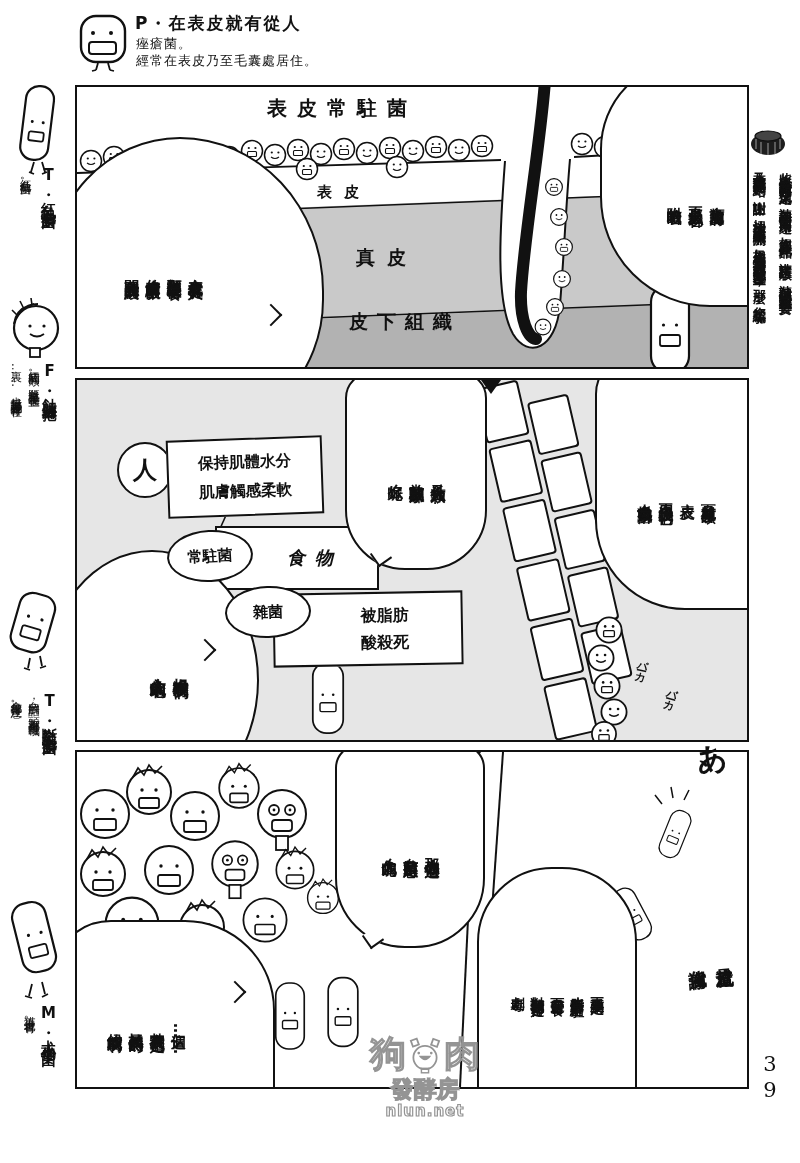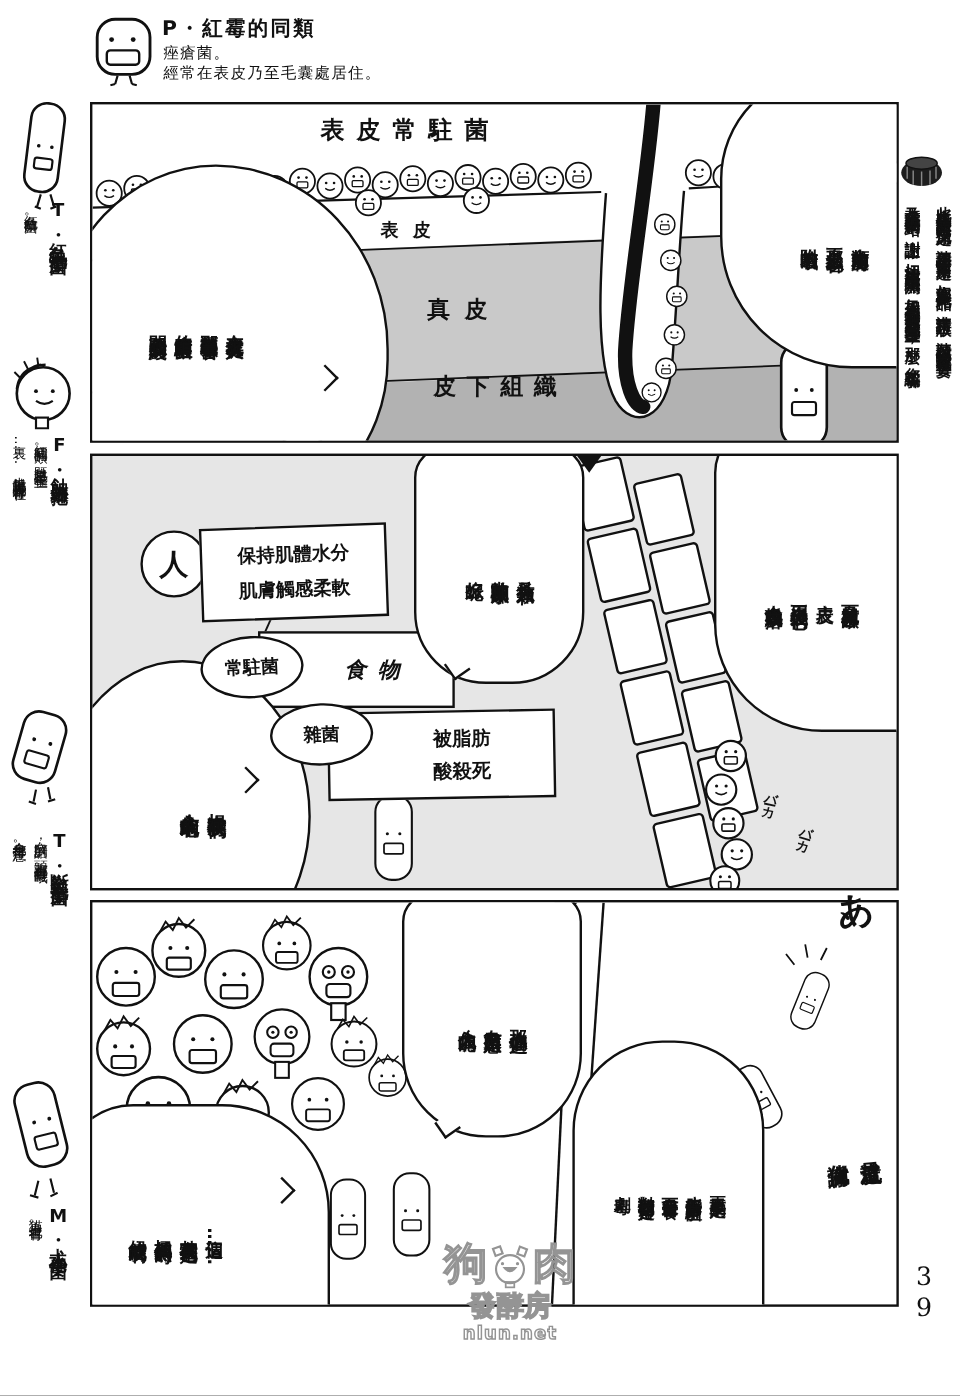--- a/index.html
+++ b/index.html
@@ -44,21 +44,21 @@
 
 <div id="page">
 
   <svg class="abs" style="left:78px;top:14px;" width="50" height="58" viewBox="0 0 50 58">
     <rect x="3" y="2" width="44" height="46" rx="15" fill="#fff" stroke="#111" stroke-width="2.4"></rect>
     <circle cx="15" cy="19" r="2" fill="#111"></circle>
       <circle cx="33" cy="19" r="2" fill="#111"></circle>
     <rect x="11" y="28" width="27" height="12" rx="3" fill="#fff" stroke="#111" stroke-width="2"></rect>
     <path d="M20 49 l-2 7 M30 49 l2 7 M18 56 l-4 1 M32 56 l4 1" stroke="#111" stroke-width="1.8" fill="none"></path>
   </svg>
-  <div class="abs hdr-title" style="left:135px;top:12px;">P・紅霉的同類</div>
+  <div class="abs hdr-title" style="left:135px;top:12px;">P・在表皮就有從人</div>
   <div class="abs hdr-line" style="left:136px;top:35px;">痤瘡菌。</div>
   <div class="abs hdr-line" style="left:136px;top:52px;">經常在表皮乃至毛囊處居住。</div>
 
   <svg class="abs" style="left:16px;top:84px;" width="42" height="92" viewBox="0 0 42 92">
     <g transform="rotate(7 21 40)">
       <rect x="7" y="2" width="28" height="74" rx="13" fill="#fff" stroke="#111" stroke-width="2.2"></rect>
       <circle cx="16" cy="38" r="1.5" fill="#111"></circle>
         <circle cx="27" cy="38" r="1.5" fill="#111"></circle>
       <rect x="14" y="48" width="15" height="9" rx="2" fill="#fff" stroke="#111" stroke-width="1.8"></rect>
     </g>
@@ -189,21 +189,21 @@
           <use href="#bump2" x="610" y="70"></use>
       </g>
       <g>
         <use href="#cap" transform="translate(175,242)"></use>
         <use href="#cap" transform="translate(593,242)"></use>
       </g>
     </svg>
     <div class="lab" style="left:190px;top:8px;font-size:20px;letter-spacing:10px;">表皮常駐菌</div>
     <div class="lab" style="left:240px;top:96px;font-size:15px;letter-spacing:12px;text-align:right;">表皮</div>
     <div class="lab" style="left:240px;top:158px;font-size:19px;letter-spacing:12px;margin-left:39px;">真皮</div>
-    <div class="lab" style="left:240px;top:222px;font-size:19px;letter-spacing:9px;margin-left:44px;">皮下組織</div>
+    <div class="lab" style="left:228px;top:222px;font-size:19px;letter-spacing:9px;margin-left:44px;">皮下組織</div>
     <div class="bubble" style="left:-30px;top:50px;width:228px;height:262px;border-radius:48% 52% 45% 40%;
          padding:0 45px 30px 0;">
       <span class="bt">在表皮就有從人
 類那裏獲取營養
 的皮膚常駐菌張
 開着强大的防綫</span>
     </div>
     <div class="tail" style="left:186px;top:220px;transform:rotate(225deg);"></div>
     <div class="bubble" style="left:523px;top:-28px;width:186px;height:214px;border-radius:90px 30px 30px 110px;
          padding:30px 50px 0 0;">

